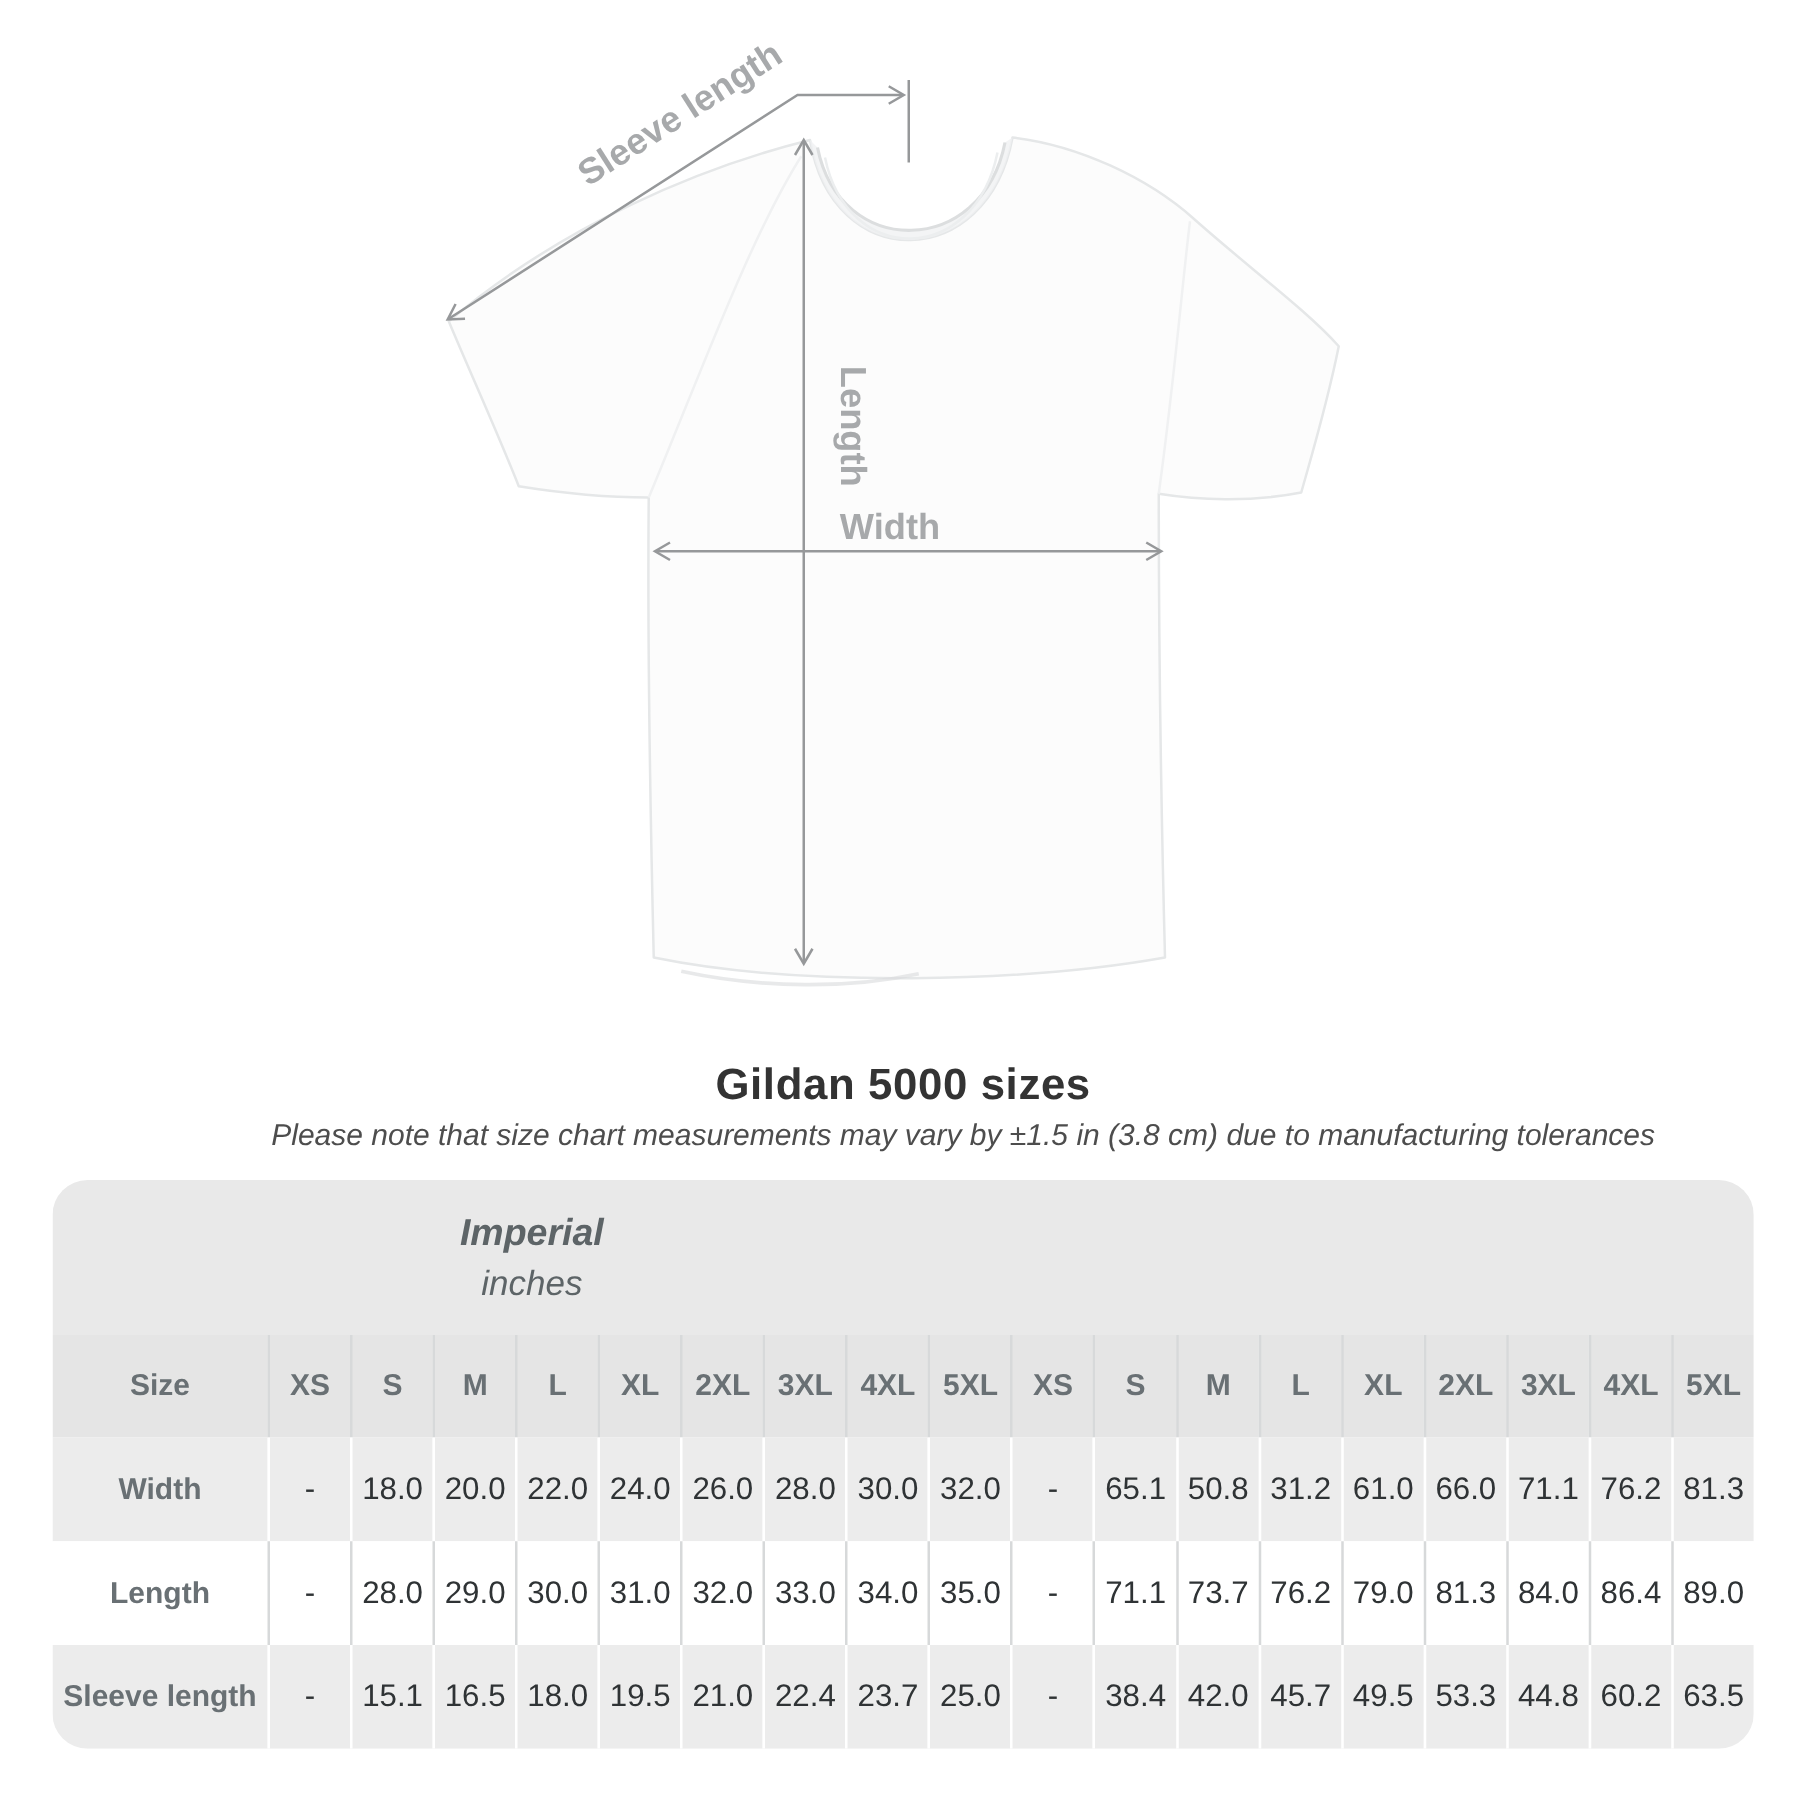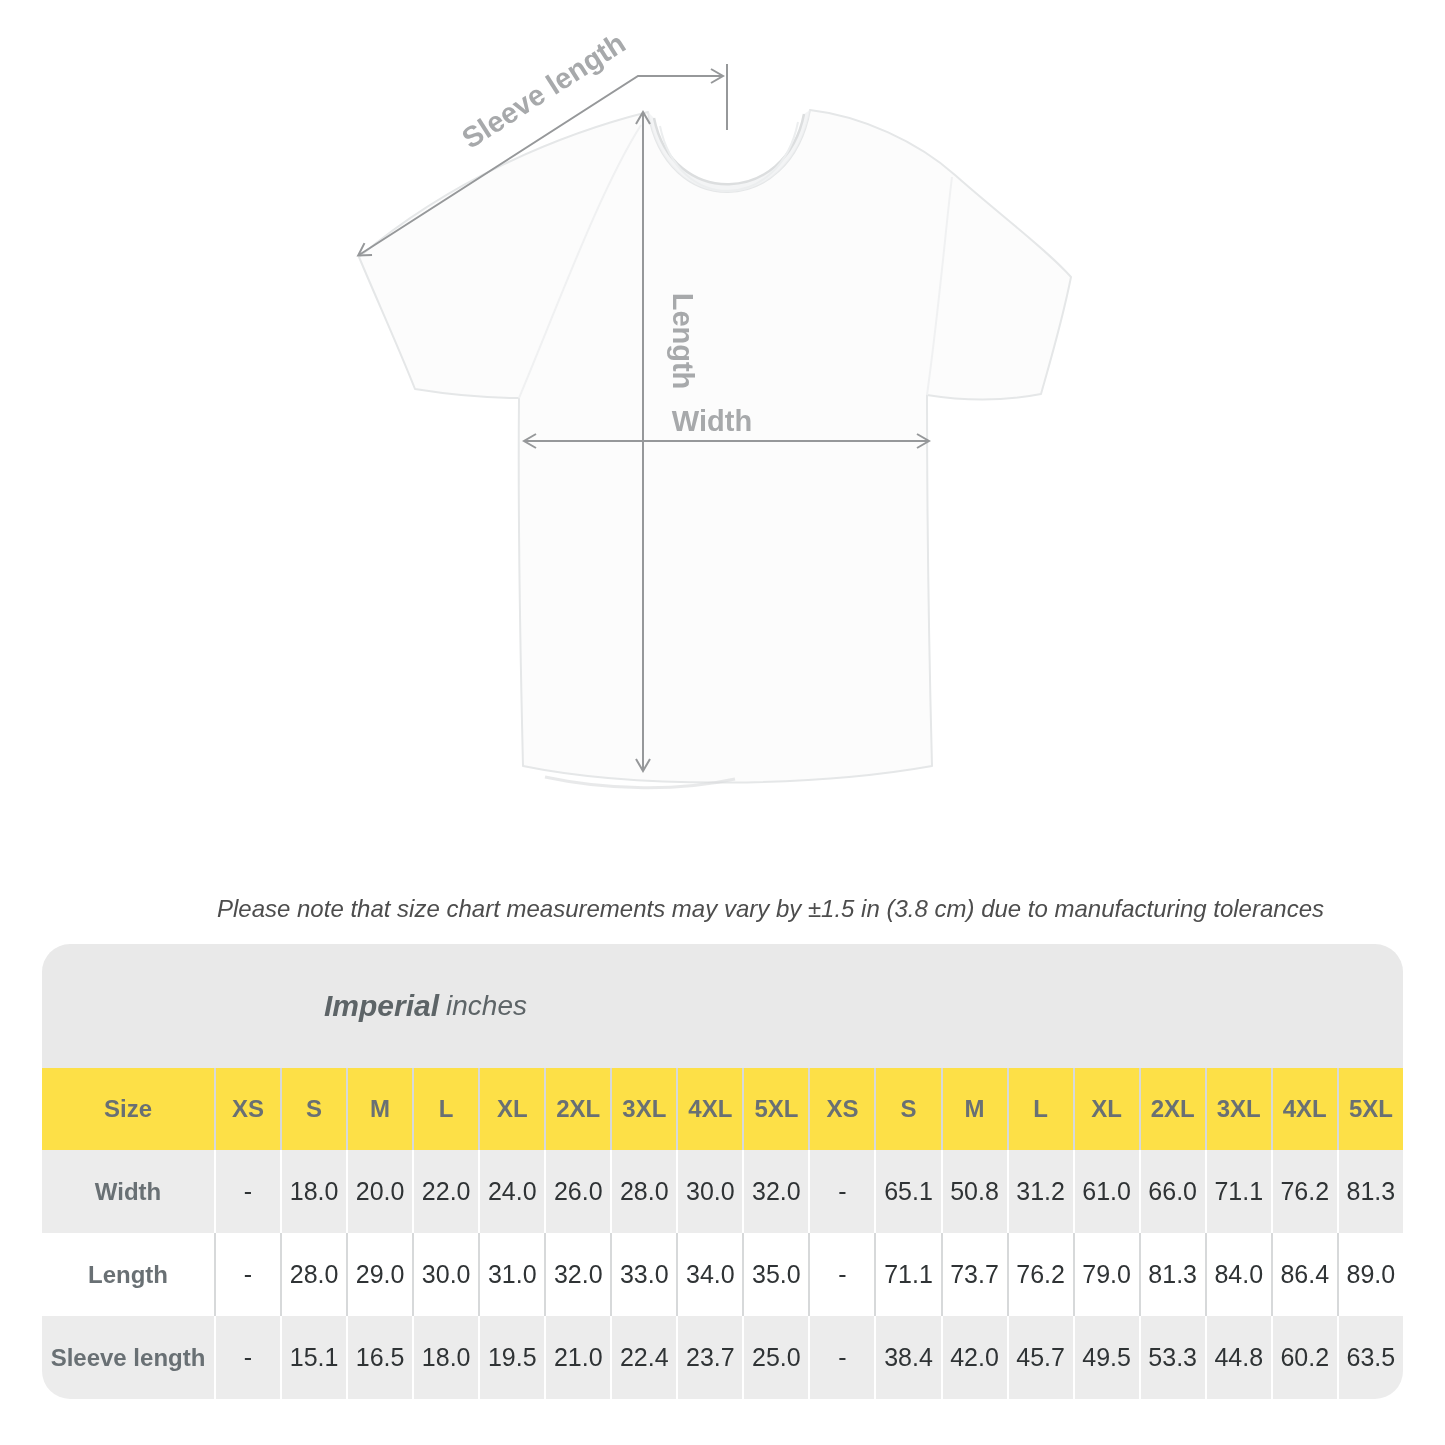--- a/index.html
+++ b/index.html
@@ -19,29 +19,29 @@
     position:absolute;top:895px;left:0;width:100%;
     text-align:center;font-style:italic;font-size:24px;color:#4d4d4d;margin-left:48px;
   }
 
   
   .table-card{
     position:absolute;left:42px;top:944px;width:1361px;height:455px;
     border-radius:28px;overflow:hidden;background:#fff;
   }
   .unit-band{height:124px;background:#e9e9e9;display:flex;}
-  .unit-group{display:flex;flex-direction:row;align-items:center;justify-content:center;gap:7px;}
+  .unit-group{display:flex;flex-direction:column;align-items:center;justify-content:center;gap:7px;}
   .unit-group.imperial{width:56.35%;}
   .unit-group.metric{flex:1;}
   .unit-label{font-style:italic;font-weight:bold;font-size:30px;color:#5d6467;}
   .unit-sublabel{font-style:italic;font-size:28px;color:#5d6467;}
 
   table.sizes-table{width:100%;border-collapse:separate;border-spacing:0;table-layout:fixed;}
   .sizes-table th,.sizes-table td{text-align:center;vertical-align:middle;padding:0;}
-  tr.size-header-row th{height:82px;background:#fde047;border-left:2px solid #d7d9da;}
+  tr.size-header-row th{height:82px;background:#e5e5e5;border-left:2px solid #d7d9da;}
   tr.r-white td{height:83px;background:#ffffff;border-left:2px solid #d7d9da;}
   tr.r-gray td{height:83px;background:#ececec;border-left:2px solid #ffffff;}
   .sizes-table th:first-child,.sizes-table td:first-child{border-left:none;}
   .hdr{font-weight:bold;font-size:24px;color:#697074;}
   .val{font-size:25px;color:#2f3335;}
 </style>
 </head>
 <body>
 
 <div class="stage">
@@ -85,20 +85,21 @@
       <line x1="525" y1="441" x2="928" y2="441" marker-start="url(#arr)" marker-end="url(#arr)"></line>
     </g>
 
     <g fill="#a7a9ab" font-family="Liberation Sans, sans-serif" font-size="29" font-weight="bold" text-anchor="middle">
       <text transform="translate(549,99) rotate(-32.7)">Sleeve length</text>
       <text transform="translate(673,341) rotate(90)">Length</text>
       <text x="712" y="431">Width</text>
     </g>
   </svg>
 
+  <div class="chart-title">Gildan 5000 sizes</div>
   <div class="tolerance-note">Please note that size chart measurements may vary by ±1.5 in (3.8 cm) due to manufacturing tolerances</div>
 
   <div class="table-card">
     <div class="unit-band">
       <div class="unit-group imperial">
         <div class="unit-label">Imperial</div>
         <div class="unit-sublabel">inches</div>
       </div>
     </div>
     <table class="sizes-table">

